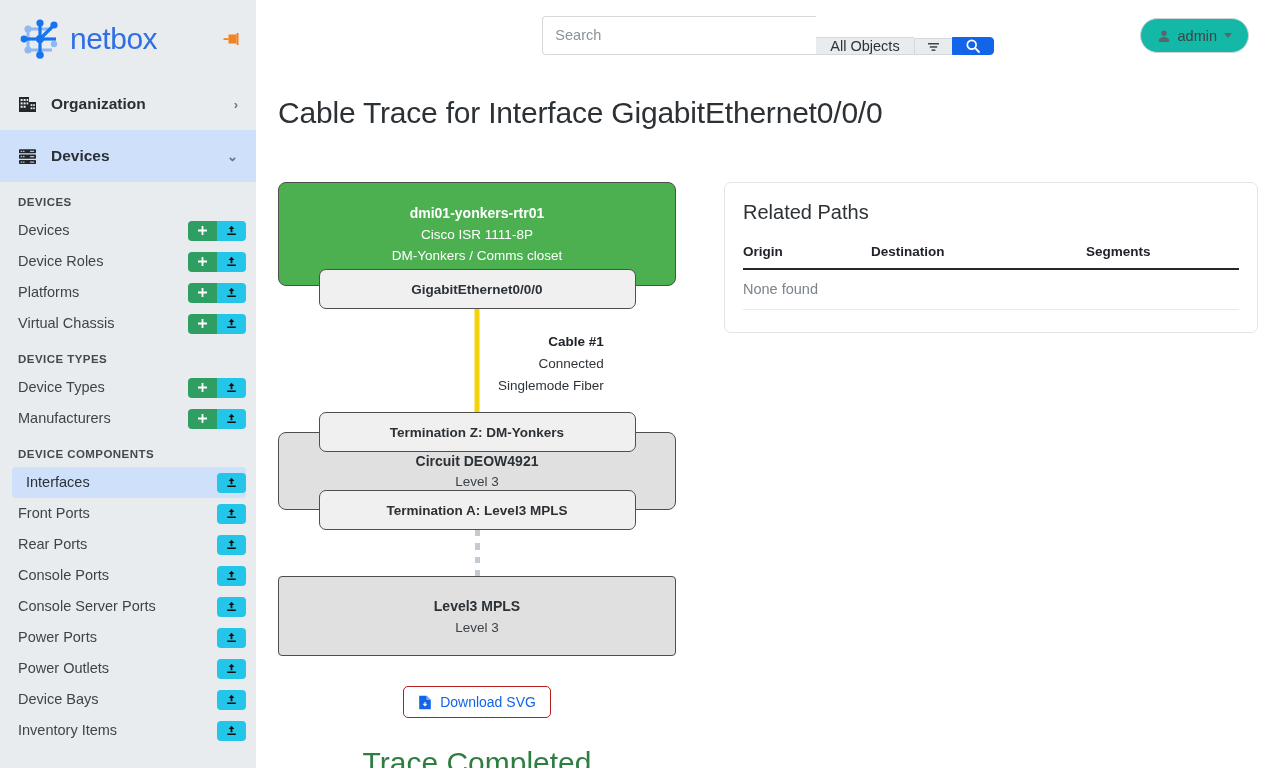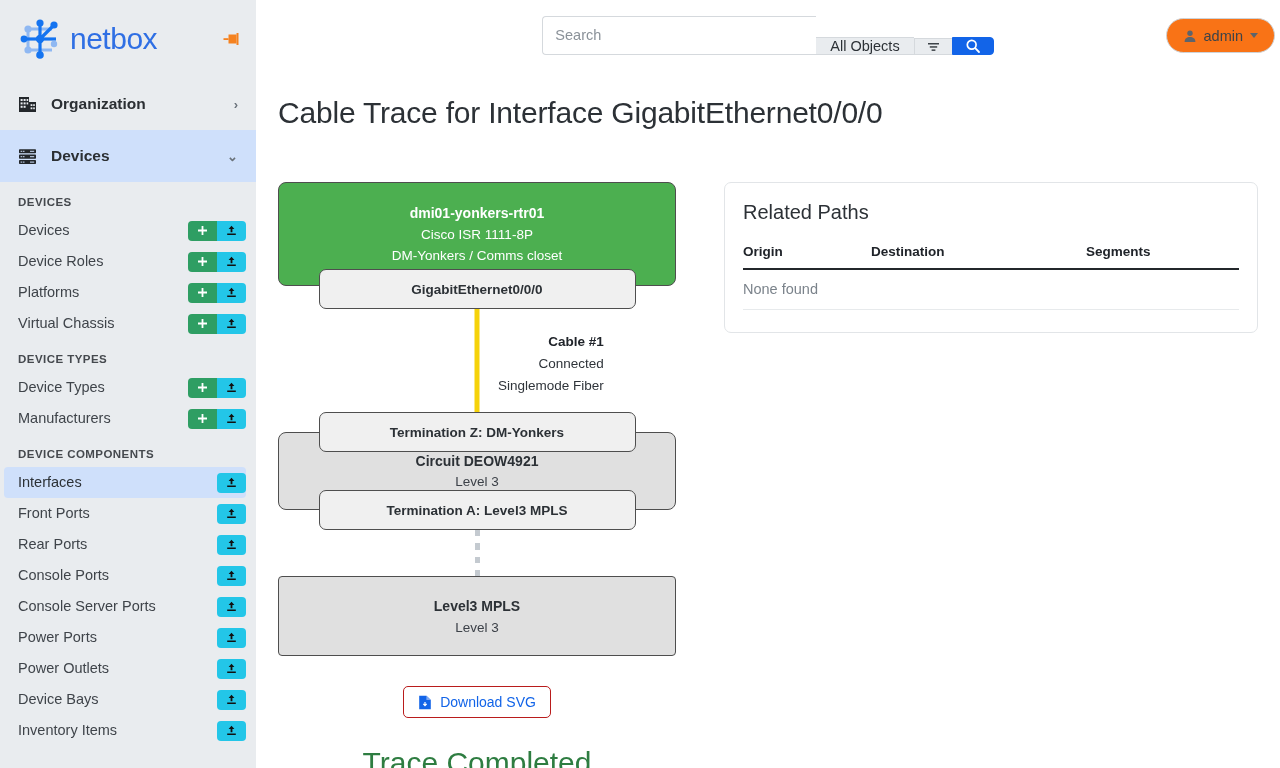--- a/index.html
+++ b/index.html
@@ -53,21 +53,21 @@
     display: flex; align-items: center;
     height: 31px; margin: 0 10px 0 0; padding-left: 18px;
     position: relative;
   }
   .nav-link {
     font-size: 14.5px; color: #3f444a; text-decoration: none;
     flex: 1 1 auto; line-height: 31px; cursor: pointer;
   }
   .nav-row.active-item {
     background: #cfe0fb; border-radius: 4px;
-    margin-left: 4px; padding-left: 14px;
+    margin-left: 12px; padding-left: 14px;
   }
   .nav-row.active-item .nav-link { color: #2c3136; }
   .btn-group { display: flex; flex: 0 0 auto; }
   .mini-btn {
     width: 29px; height: 20px;
     display: flex; align-items: center; justify-content: center;
     border: none; cursor: pointer; padding: 0;
   }
   .mini-add  { background: #2e9e63; border-radius: 4px 0 0 4px; }
   .mini-imp  { background: #23c6e8; border-radius: 0 4px 4px 0; }
@@ -103,25 +103,25 @@
     border: 1px solid #d5d9dd; border-left: 1px solid #d5d9dd; border-right: none;
     cursor: pointer;
   }
   .search-go {
     width: 42px; background: #1264e8; border: 1px solid #1264e8;
     border-radius: 0 4px 4px 0;
     display: flex; align-items: center; justify-content: center; cursor: pointer;
   }
 
   .userbtn {
-    position: absolute; right: 5px; top: 18px;
+    position: absolute; right: 31px; top: 18px;
     height: 35px; min-width: 100px;
     display: flex; align-items: center; justify-content: center; gap: 7px;
     border: 1px solid #ced3d8; border-radius: 18px;
-    background: #f97316; cursor: pointer;
+    background: #14b8a6; cursor: pointer;
     font-size: 14.5px; color: #3d4348; padding: 0 16px;
   }
   .caret-dn {
     width: 0; height: 0; border-left: 4.5px solid transparent;
     border-right: 4.5px solid transparent; border-top: 5.5px solid #5c646c;
   }
 
   .page-title {
     font-size: 30px; font-weight: 400; color: #2c3136;
     padding: 6px 0 0 22px; letter-spacing: -0.2px;

